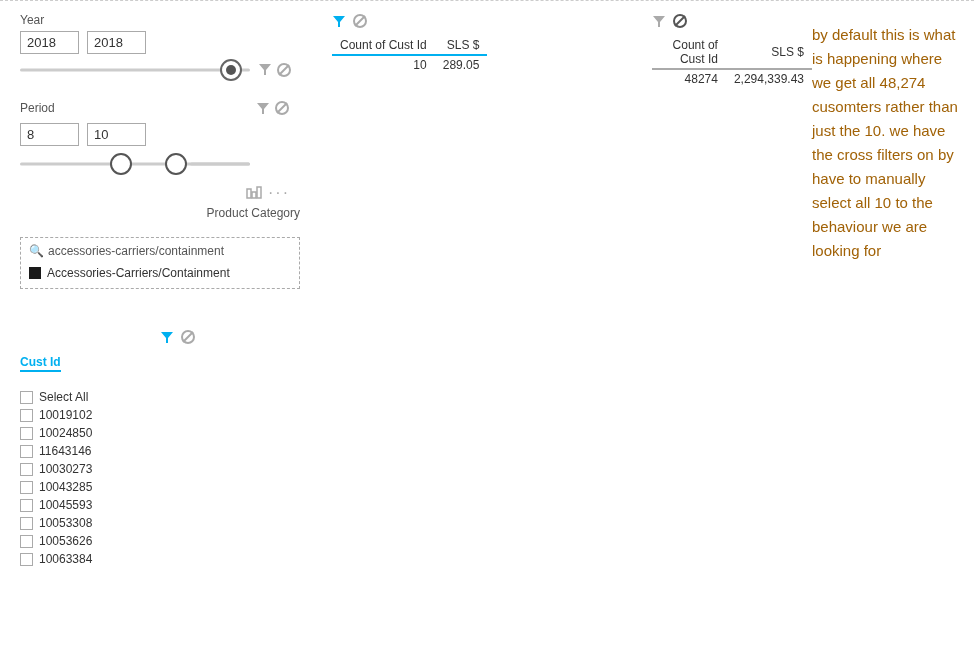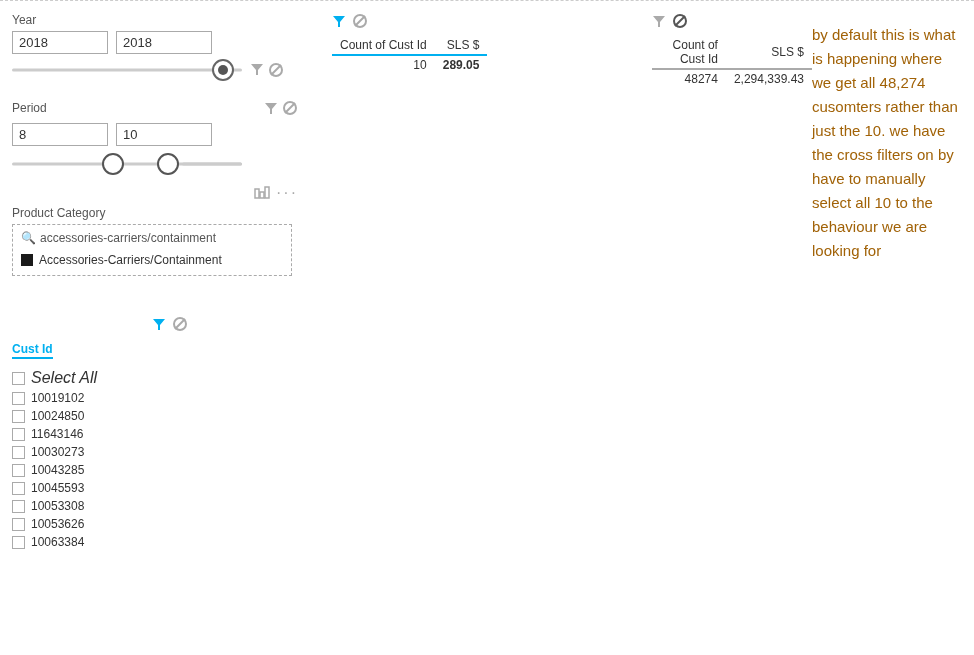--- a/index.html
+++ b/index.html
@@ -20,42 +20,42 @@
 
     .main-layout {
       display: flex;
       width: 100%;
       padding: 8px 0;
     }
 
     
     .left-panel {
       width: 320px;
-      padding: 4px 12px;
+      padding: 4px 20px;
       flex-shrink: 0;
     }
 
     .section-label {
       font-size: 12px;
       color: #555;
       margin-bottom: 4px;
       font-weight: 400;
     }
 
     .year-row {
       display: flex;
       gap: 8px;
       margin-bottom: 6px;
     }
 
     .year-input {
       border: 1px solid #aaa;
       padding: 3px 6px;
       font-size: 13px;
-      width: 96px;
+      width: 59px;
       color: #333;
       background: #fff;
     }
 
     .period-section {
       margin-top: 20px;
     }
 
     .period-row {
       display: flex;
@@ -146,22 +146,21 @@
       width: 13px;
       height: 13px;
       border: 1px solid #aaa;
       display: inline-block;
       flex-shrink: 0;
       background: #fff;
     }
 
     .select-all-label {
       color: #333;
-      font-size: 16px;
-      font-style: italic;
+      font-size: 12px;
     }
 
     
     .right-panel {
       flex: 1;
       padding: 4px 12px;
       display: flex;
     }
 
     .tables-row {
@@ -282,21 +281,21 @@
       <span style="color:#aaa; font-size:13px;">
         <svg width="16" height="14" viewBox="0 0 16 14">
           <rect x="1" y="4" width="4" height="9" fill="none" stroke="#aaa" stroke-width="1.5"></rect>
           <rect x="6" y="7" width="4" height="6" fill="none" stroke="#aaa" stroke-width="1.5"></rect>
           <rect x="11" y="2" width="4" height="11" fill="none" stroke="#aaa" stroke-width="1.5"></rect>
         </svg>
       </span>
       <span style="color:#aaa; font-size:16px; letter-spacing:2px;">···</span>
     </div>
 
-    <div class="section-label" style="margin-bottom:4px;">Product Category</div>
+    <div class="section-label" style="margin-bottom:17px;text-align:right;">Product Category</div>
     <div class="product-category-container">
       <div class="search-row">
         <span style="font-size:12px; color:#555;">🔍</span>
         <input class="search-input" type="text" value="accessories-carriers/containment" style="font-size: 12px; color: rgb(85, 85, 85); border: none; outline: none; width: 220px;">
       </div>
       <div class="category-item">
         <div class="color-swatch" style="background:#1a1a1a;"></div>
         <span class="category-label">Accessories-Carriers/Containment</span>
       </div>
     </div>
@@ -310,21 +309,21 @@
             </svg>
         </span>
         <span>
           <svg width="16" height="16" viewBox="0 0 16 16">
             <circle cx="8" cy="8" r="6" fill="none" stroke="#aaa" stroke-width="2"></circle>
             <line x1="3" y1="13" x2="13" y2="3" stroke="#aaa" stroke-width="2"></line>
           </svg>
         </span>
       </div>
 
-      <div class="cust-id-label" style="margin-bottom:4px;">Cust Id</div>
+      <div class="cust-id-label" style="margin-bottom:12px;">Cust Id</div>
 
       <div class="checkbox-list">
 
         <div class="checkbox-item">
           <div class="checkbox"></div>
           <span class="select-all-label">Select All</span>
         </div>
 
         <div class="checkbox-item">
           <div class="checkbox"></div>
@@ -388,21 +387,21 @@
         <table>
           <thead>
             <tr>
               <th style="text-align:right; border-bottom:2px solid #00b0f0; padding:2px 8px; font-weight:400; font-size:12px;">Count of Cust Id</th>
               <th style="text-align:right; border-bottom:2px solid #00b0f0; padding:2px 8px; font-weight:400; font-size:12px;">SLS $</th>
             </tr>
           </thead>
           <tbody>
             <tr>
               <td style="text-align:right; padding:2px 8px; font-size:12px;">10</td>
-              <td style="text-align:right; padding:2px 8px; font-size:12px;font-weight:bold;">289.05</td>
+              <td style="text-align:right; padding:2px 8px; font-size:12px;">289.05</td>
             </tr>
           </tbody>
         </table>
       </div>
 
       <div class="data-table" style="margin-left:120px;">
         <div class="table-filter-row">
           <span>
             <svg width="14" height="14" viewBox="0 0 14 14">
                 <polygon points="1,2 13,2 8,8 8,13 6,13 6,8" fill="#aaa"></polygon>

